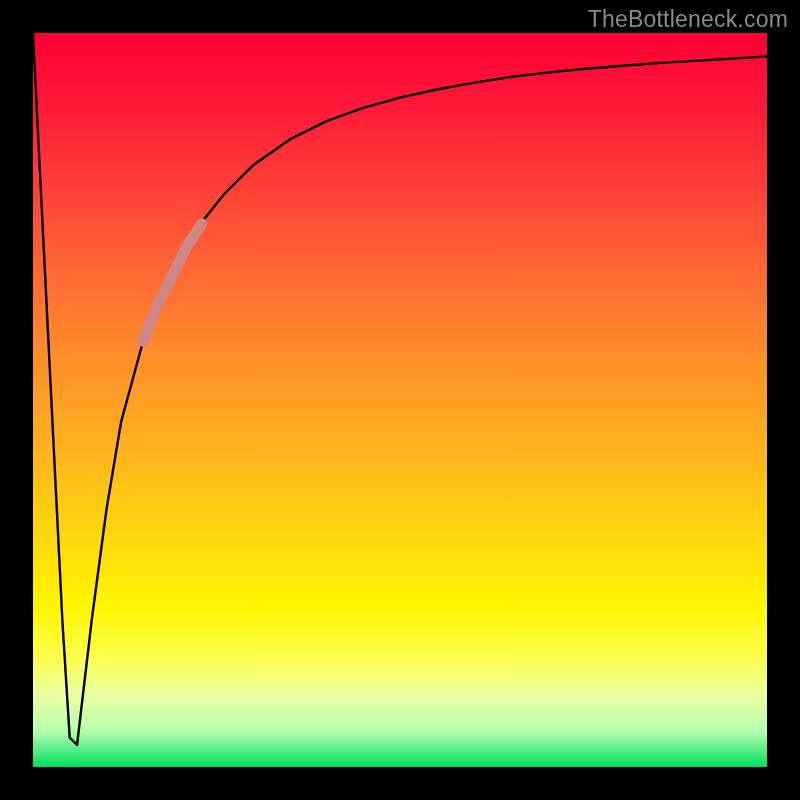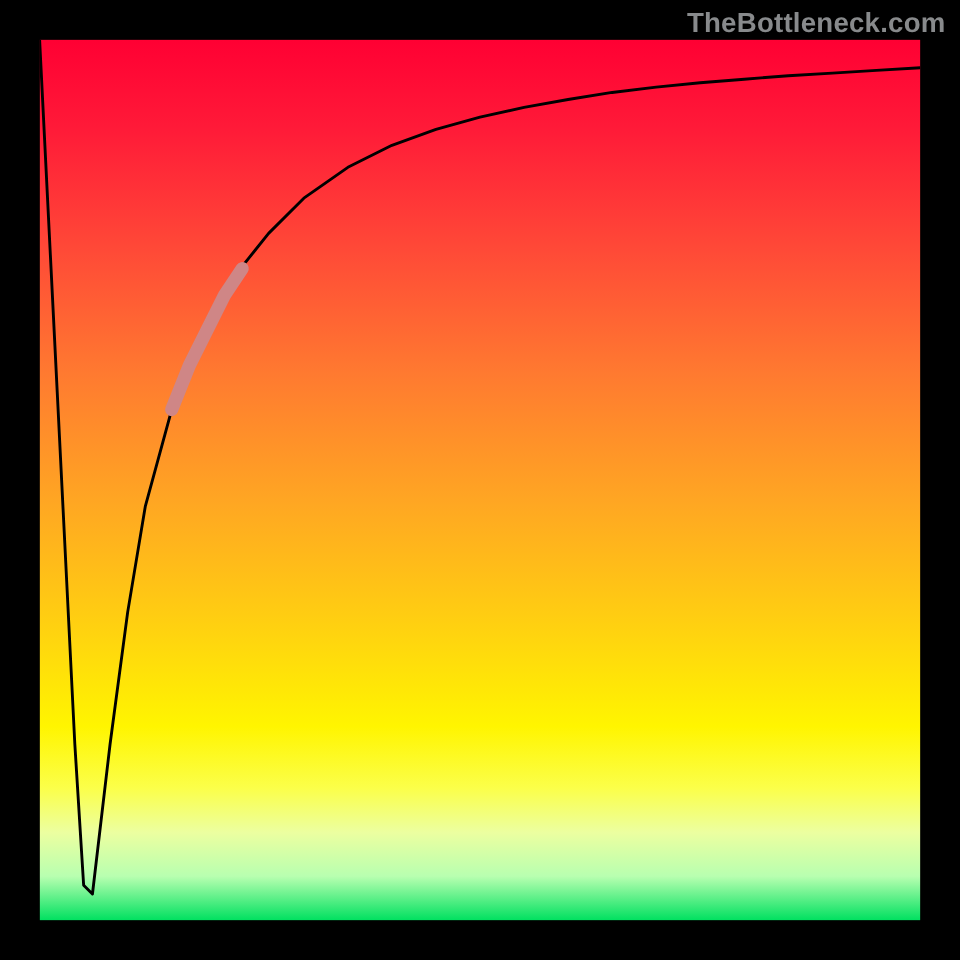--- a/index.html
+++ b/index.html
@@ -49,21 +49,21 @@
     top: 33px;
     width: 734px;
     height: 734px;
   }
   .watermark {
     position: absolute;
     top: 6px;
     right: 12px;
     color: #888a8c;
     font-size: 23px;
-    font-weight: 700;
+    font-weight: 400;
     letter-spacing: 0.2px;
     user-select: none;
   }
 </style>
 </head>
 <body>
 
 <div class="stage">
 
   <div class="plot"></div>

